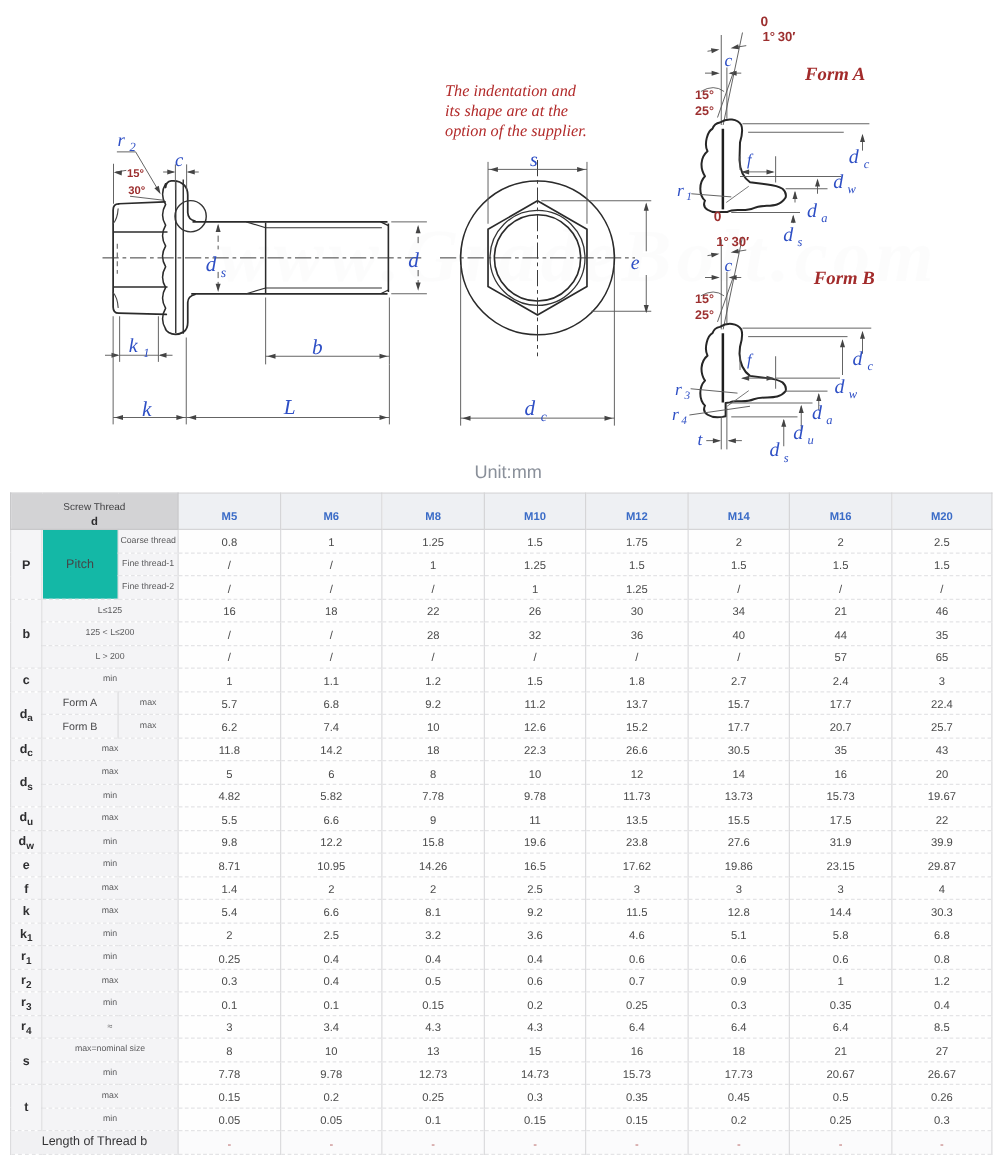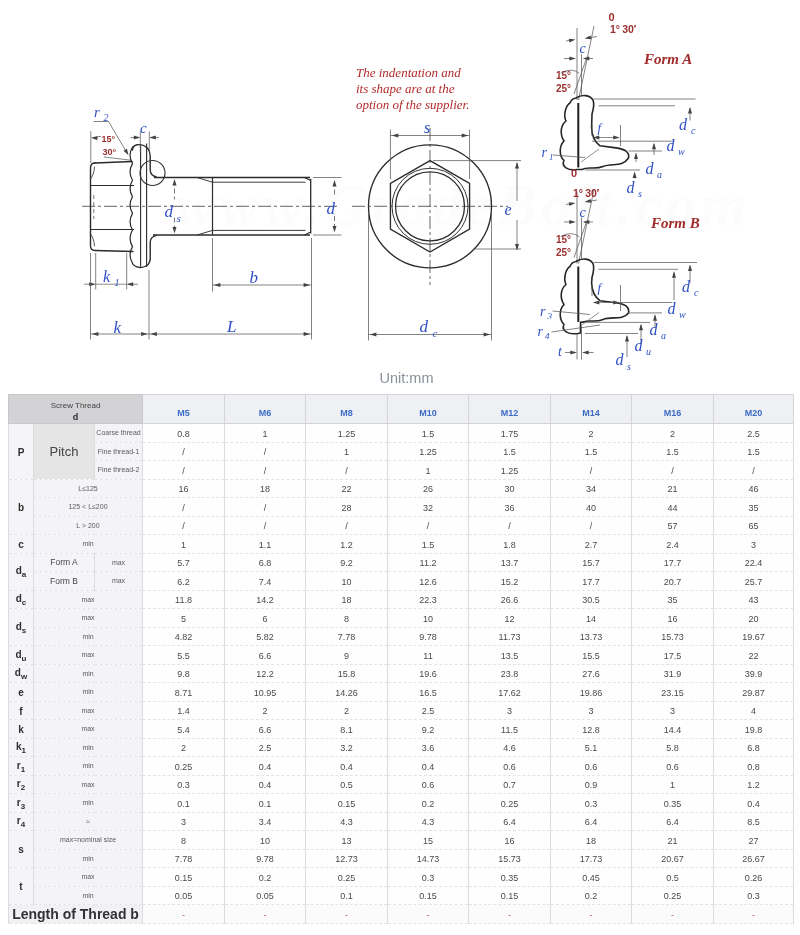--- a/index.html
+++ b/index.html
@@ -10,24 +10,24 @@
 #spec tr{height:18.5px;}
 #spec tr.hd{height:20px;}
 #spec td.hl{background:#d3d3d5;border:1px solid #c8c8ca;}
 .hl1{font-size:8px;color:#3f3f41;line-height:11px;padding-top:5px;}
 .hl2{font-size:9px;font-weight:bold;color:#2c2c2e;line-height:12px;}
 #spec td.hm{background:#eef0f3;color:#3b6cc7;font-weight:bold;font-size:9px;padding-top:7px;border:1px solid #d5d5d7;}
 #spec td.v{background:#fefefe;color:#4a4a4a;font-size:9px;padding-top:1.5px;}
 #spec td.vd{background:#fbfbfc;color:#b25a5a;font-size:9px;padding-top:1.5px;}
 #spec td.l1{background:#f5f5f7;color:#2e2e30;font-size:10px;padding-top:1.5px;}
 #spec td.l1 sub{font-size:8px;}
-#spec td.l2{background:#e5e5e5;color:#454547;font-size:13px;}
+#spec td.l2{background:#14b8a6;color:#454547;font-size:10px;}
 #spec td.l2f{background:#f5f5f7;color:#454547;font-size:8.5px;}
 #spec td.l3{background:#f4f4f6;color:#5a5a5c;font-size:7px;}
-#spec td.lt{background:#f1f1f3;color:#323234;font-size:14px;font-weight:bold;margin-left:26px;}
+#spec td.lt{background:#f1f1f3;color:#323234;font-size:10px;font-weight:normal;margin-left:26px;}
 .wm{fill:#93a0b2;opacity:0.024;font-family:"Liberation Serif",serif;font-style:italic;font-weight:bold;}
 text{font-family:"Liberation Serif",serif;}
 .bl{fill:#2e4fc5;font-style:italic;}
 .rd{fill:#9c2f2f;font-family:"Liberation Sans",sans-serif;font-weight:bold;}
 .scr{fill:#b22a2a;font-style:italic;font-size:13px;}
 .frm{fill:#a22b2b;font-style:italic;font-weight:bold;font-size:15px;}
 </style></head>
 <body>
 <div id="page">
 <svg id="draw" width="800" height="394" viewBox="0 0 800 394">
@@ -484,21 +484,21 @@
 <tr>
           <td class="l1"><b>k</b></td>
           <td colspan="2" class="l3">max</td>
           <td class="v">5.4</td>
           <td class="v">6.6</td>
           <td class="v">8.1</td>
           <td class="v">9.2</td>
           <td class="v">11.5</td>
           <td class="v">12.8</td>
           <td class="v">14.4</td>
-          <td class="v">19.8</td>
+          <td class="v">30.3</td>
         </tr>
 <tr>
           <td class="l1"><b>k<sub>1</sub></b></td>
           <td colspan="2" class="l3">min</td>
           <td class="v">2</td>
           <td class="v">2.5</td>
           <td class="v">3.2</td>
           <td class="v">3.6</td>
           <td class="v">4.6</td>
           <td class="v">5.1</td>

